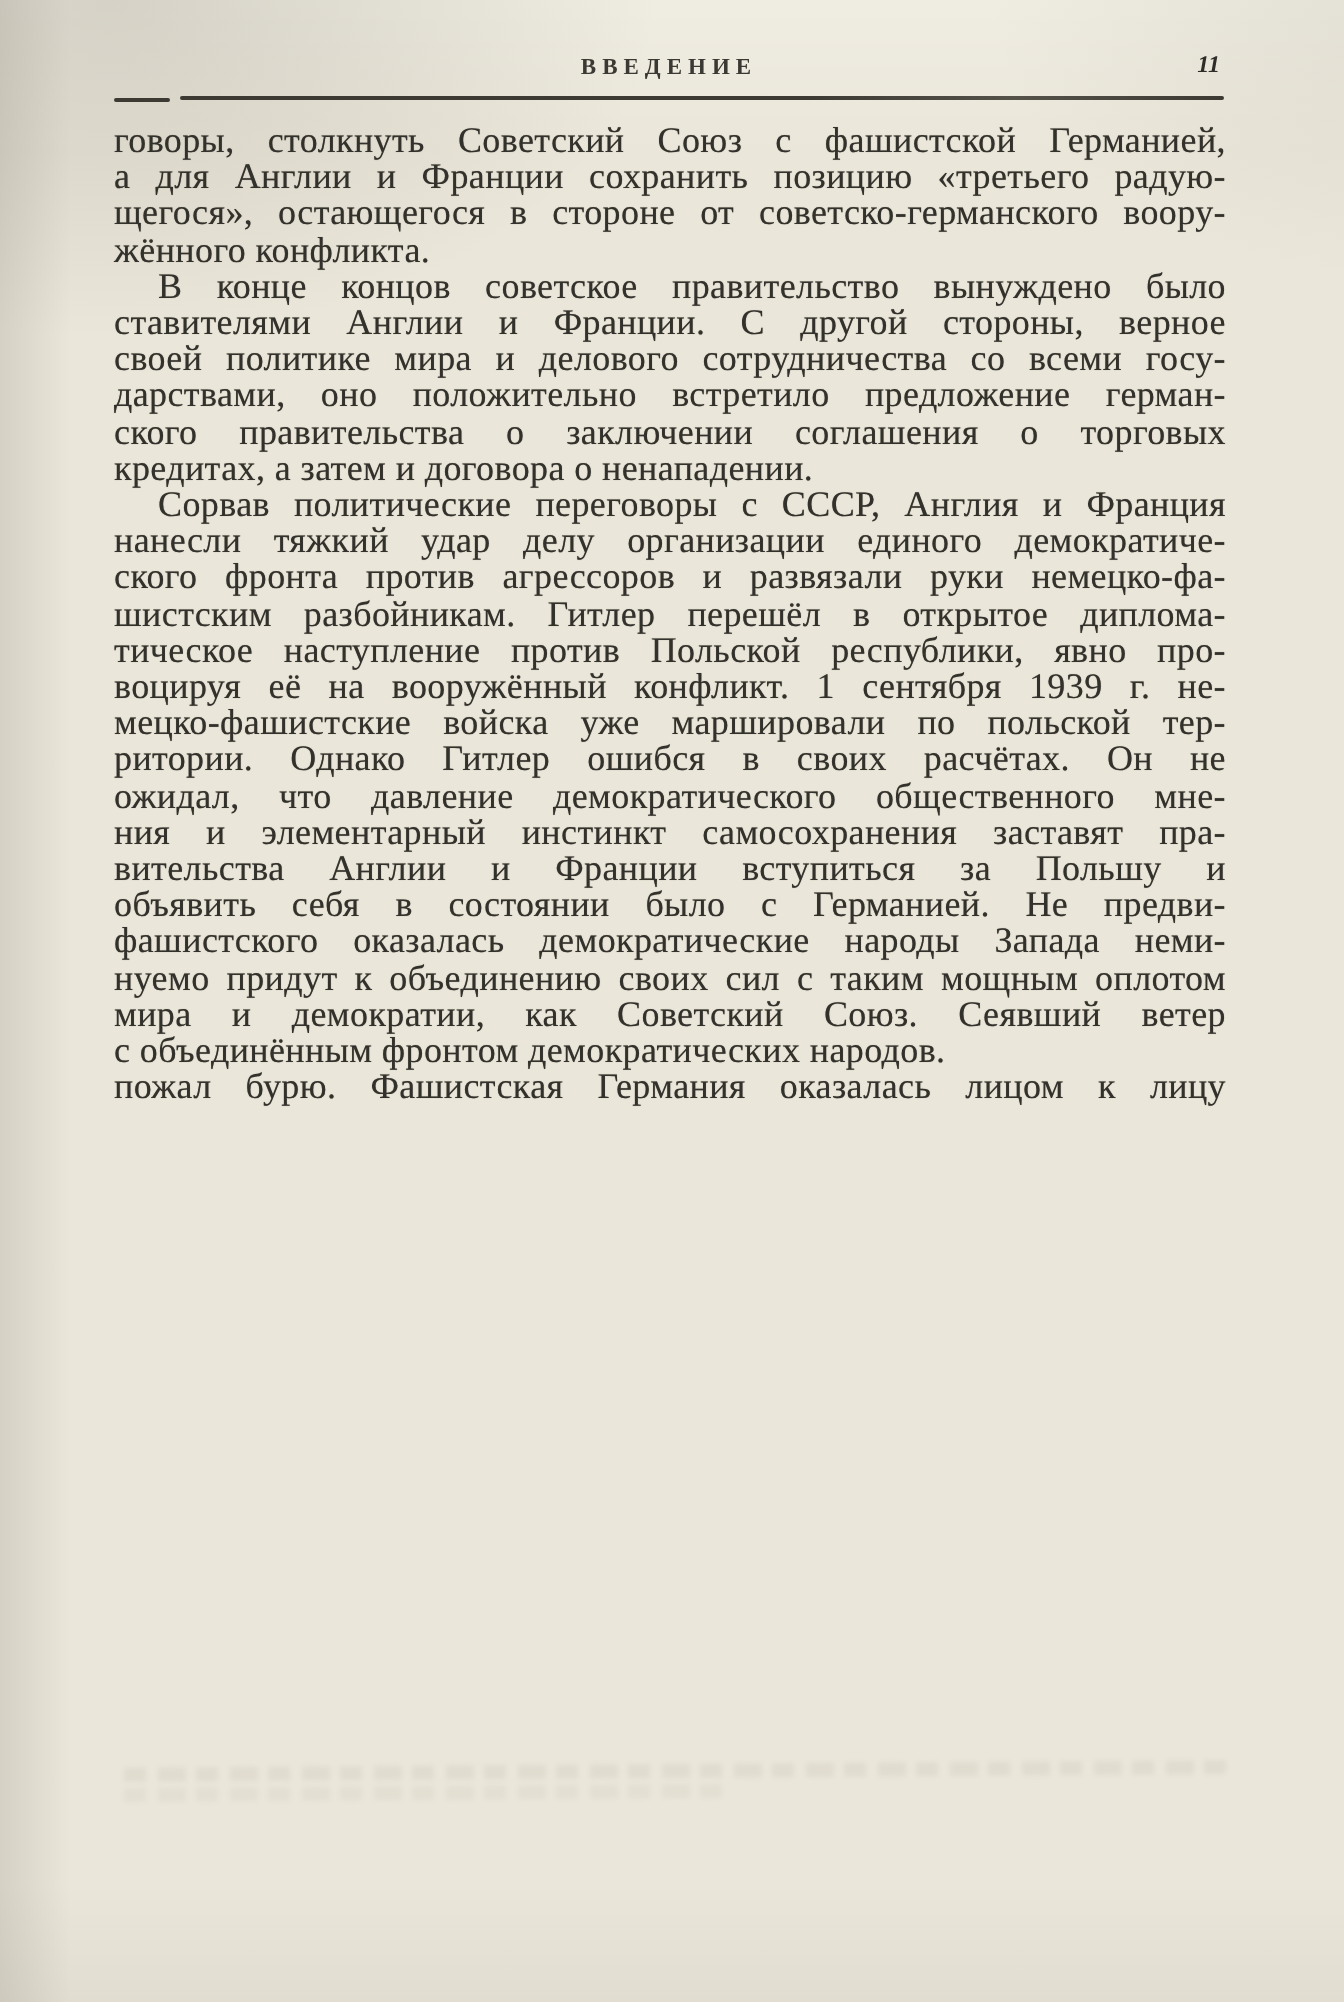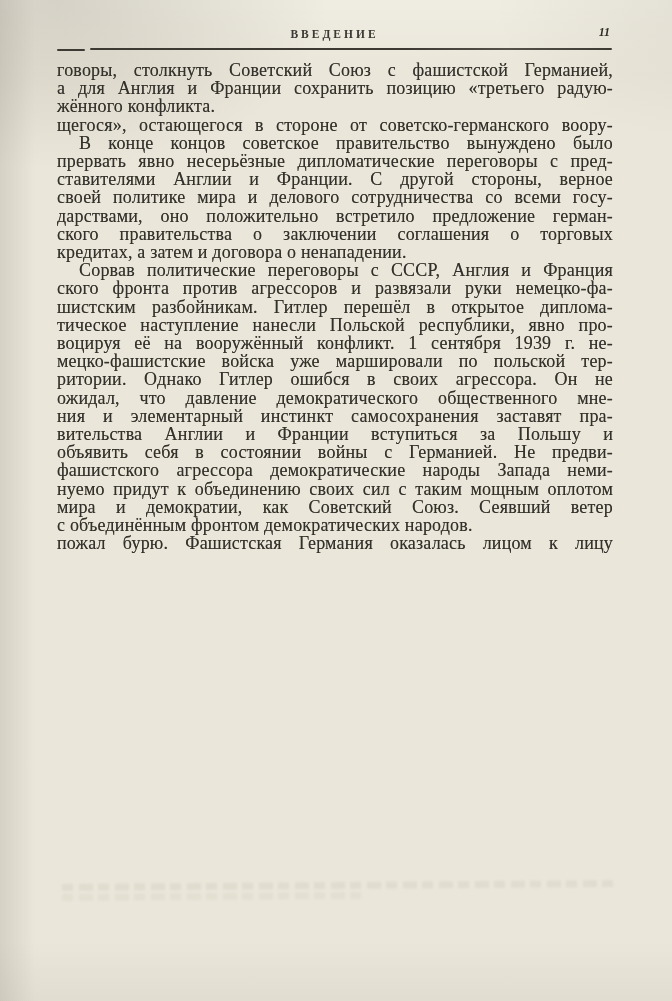--- a/index.html
+++ b/index.html
@@ -83,46 +83,46 @@
   </div>
 
   <div class="head-rule">
     <span class="dash"></span>
     <span class="long"></span>
   </div>
 
   <div class="textblock">
       <div>
         <div class="line">говоры, столкнуть Советский Союз с фашистской Германией,</div>
-        <div class="line">а для Англия и Франции сохранить позицию «третьего радую-</div>
+        <div class="line">а для Англии и Франции сохранить позицию «третьего радую-</div>
+        <div class="line">щегося», остающегося в стороне от советско-германского воору-</div>
         <div class="line last">жённого конфликта.</div>
-        <div class="line">щегося», остающегося в стороне от советско-германского воору-</div>
       </div>
       <div>
         <div class="line indent">В конце концов советское правительство вынуждено было</div>
-        <div class="line">прервать явно несерьёзные дипломатические переговоры с пред-</div>
         <div class="line">ставителями Англии и Франции. С другой стороны, верное</div>
         <div class="line">своей политике мира и делового сотрудничества со всеми госу-</div>
         <div class="line">дарствами, оно положительно встретило предложение герман-</div>
         <div class="line">ского правительства о заключении соглашения о торговых</div>
         <div class="line last">кредитах, а затем и договора о ненападении.</div>
       </div>
       <div>
         <div class="line indent">Сорвав политические переговоры с СССР, Англия и Франция</div>
+        <div class="line">нанесли тяжкий удар делу организации единого демократиче-</div>
         <div class="line">ского фронта против агрессоров и развязали руки немецко-фа-</div>
         <div class="line">шистским разбойникам. Гитлер перешёл в открытое диплома-</div>
-        <div class="line">тическое наступление нанесли Польской республики, явно про-</div>
+        <div class="line">тическое наступление против Польской республики, явно про-</div>
         <div class="line">воцируя её на вооружённый конфликт. 1 сентября 1939 г. не-</div>
         <div class="line">мецко-фашистские войска уже маршировали по польской тер-</div>
-        <div class="line">ритории. Однако Гитлер ошибся в своих агрессора. Он не</div>
+        <div class="line">ритории. Однако Гитлер ошибся в своих расчётах. Он не</div>
         <div class="line">ожидал, что давление демократического общественного мне-</div>
         <div class="line">ния и элементарный инстинкт самосохранения заставят пра-</div>
         <div class="line">вительства Англии и Франции вступиться за Польшу и</div>
-        <div class="line">объявить себя в состоянии войны с Германией. Не предви-</div>
-        <div class="line">фашистского агрессора демократические народы Запада неми-</div>
+        <div class="line">объявить себя в состоянии было с Германией. Не предви-</div>
+        <div class="line">фашистского оказалась демократические народы Запада неми-</div>
         <div class="line">нуемо придут к объединению своих сил с таким мощным оплотом</div>
         <div class="line">мира и демократии, как Советский Союз. Сеявший ветер</div>
         <div class="line last">с объединённым фронтом демократических народов.</div>
         <div class="line">пожал бурю. Фашистская Германия оказалась лицом к лицу</div>
       </div>
     </div>
 
   <div class="bleed b1"></div>
   <div class="bleed b2"></div>
 

